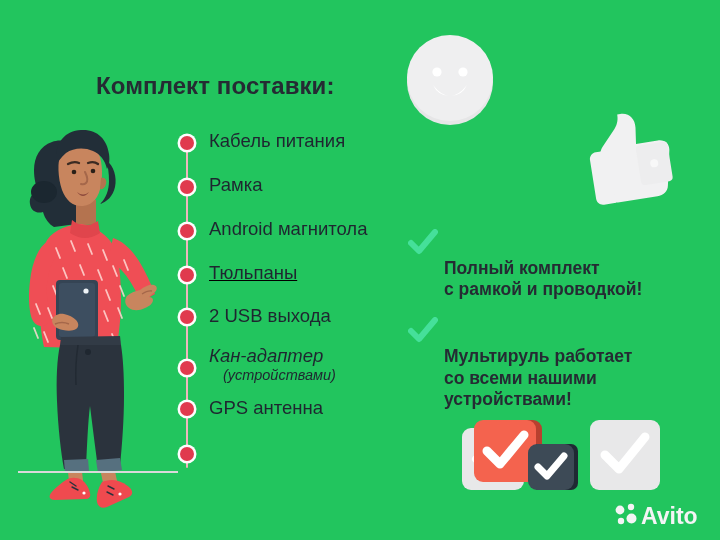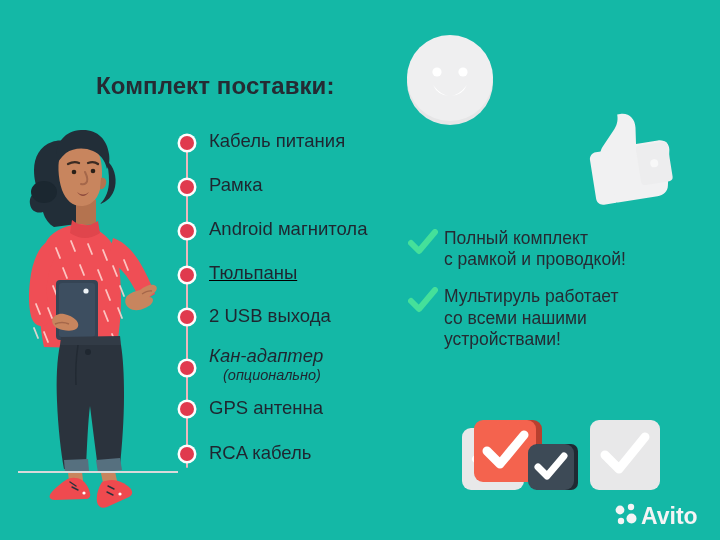--- a/index.html
+++ b/index.html
@@ -2,21 +2,21 @@
 <html><head>
 <meta charset="utf-8">
 <style>
   html,body{margin:0;padding:0;}
   body{
     width:720px;height:540px;overflow:hidden;
     background:#ffffff;
     font-family:"Liberation Sans","DejaVu Sans",sans-serif;
     position:relative;
   }
-  #stage{position:absolute;inset:0;width:720px;height:540px;overflow:hidden;background:#14b8a6;}
+  #stage{position:absolute;inset:0;width:720px;height:540px;overflow:hidden;background:#22c55e;}
 
   
   .deco{position:absolute;pointer-events:none;}
   #smiley{left:403px;top:32px;width:95px;height:95px;}
   #thumb{left:575px;top:105px;width:110px;height:105px;}
   #watermark{left:612px;top:500px;width:100px;height:30px;}
 
   
   #title{
     position:absolute;left:96px;top:72px;
@@ -42,22 +42,22 @@
   .lsub{
     display:block;font-size:14.5px;color:#1f2630;
     margin-left:14px;margin-top:1px;line-height:1.15;
   }
 
   
   #checks{position:absolute;left:408px;top:228px;width:300px;}
   .cbox{position:relative;display:flex;align-items:flex-start;margin-bottom:16px;}
   .gcheck{flex:0 0 auto;width:30px;height:28px;margin-top:1px;}
   .ctext{
-    margin-left:6px;font-size:17.5px;font-weight:normal;color:#252b33;
-    line-height:1.21;white-space:nowrap;
+    margin-left:6px;font-size:17.5px;font-weight:bold;color:#252b33;
+    line-height:1.21;white-space:nowrap;margin-top:30px;
   }
 
   
   #cards{position:absolute;left:462px;top:418px;width:200px;height:80px;}
   .card{position:absolute;border-radius:9px;}
   .card svg{position:absolute;inset:0;width:100%;height:100%;}
   #card-grey-left{left:0;top:10px;width:62px;height:62px;background:#e8e8e9;}
   #card-red-shadow{left:18px;top:2px;width:62px;height:62px;background:#b8402f;border-radius:9px;}
   #card-red{left:12px;top:2px;width:62px;height:62px;background:#f4634e;}
   #card-dark-shadow{left:70px;top:26px;width:46px;height:46px;background:#1f2a33;border-radius:7px;}
@@ -122,32 +122,31 @@
       <span class="ltext">Тюльпаны</span>
     </div>
 
     <div class="li" style="height:40px;text-align:center;">
       <span class="dot" style="top:5px;"></span>
       <span class="ltext">2 USB выхода</span>
     </div>
 
     <div class="li" style="height:52px;font-style:italic;">
       <span class="dot" style="top:16px;"></span>
-      <span class="ltext">Кан-адаптер<span class="lsub">(опционально)</span>
+      <span class="ltext">Кан-адаптер<span class="lsub">(устройствами)</span>
       </span>
     </div>
 
     <div class="li" style="height:45px;">
       <span class="dot" style="top:5px;"></span>
       <span class="ltext">GPS антенна</span>
     </div>
 
     <div class="li" style="height:40px;">
       <span class="dot" style="top:5px;"></span>
-      <span class="ltext">RCA кабель</span>
     </div>
   </div>
 
   <div id="checks">
 
     <div class="cbox">
       <span class="gcheck">
         <svg viewBox="0 0 30 28" xmlns="http://www.w3.org/2000/svg">
           <path d="M3 14 L11 22 L27 3" stroke="#45e09a" stroke-width="6" stroke-linecap="round" stroke-linejoin="round" fill="none"></path>
         </svg>

